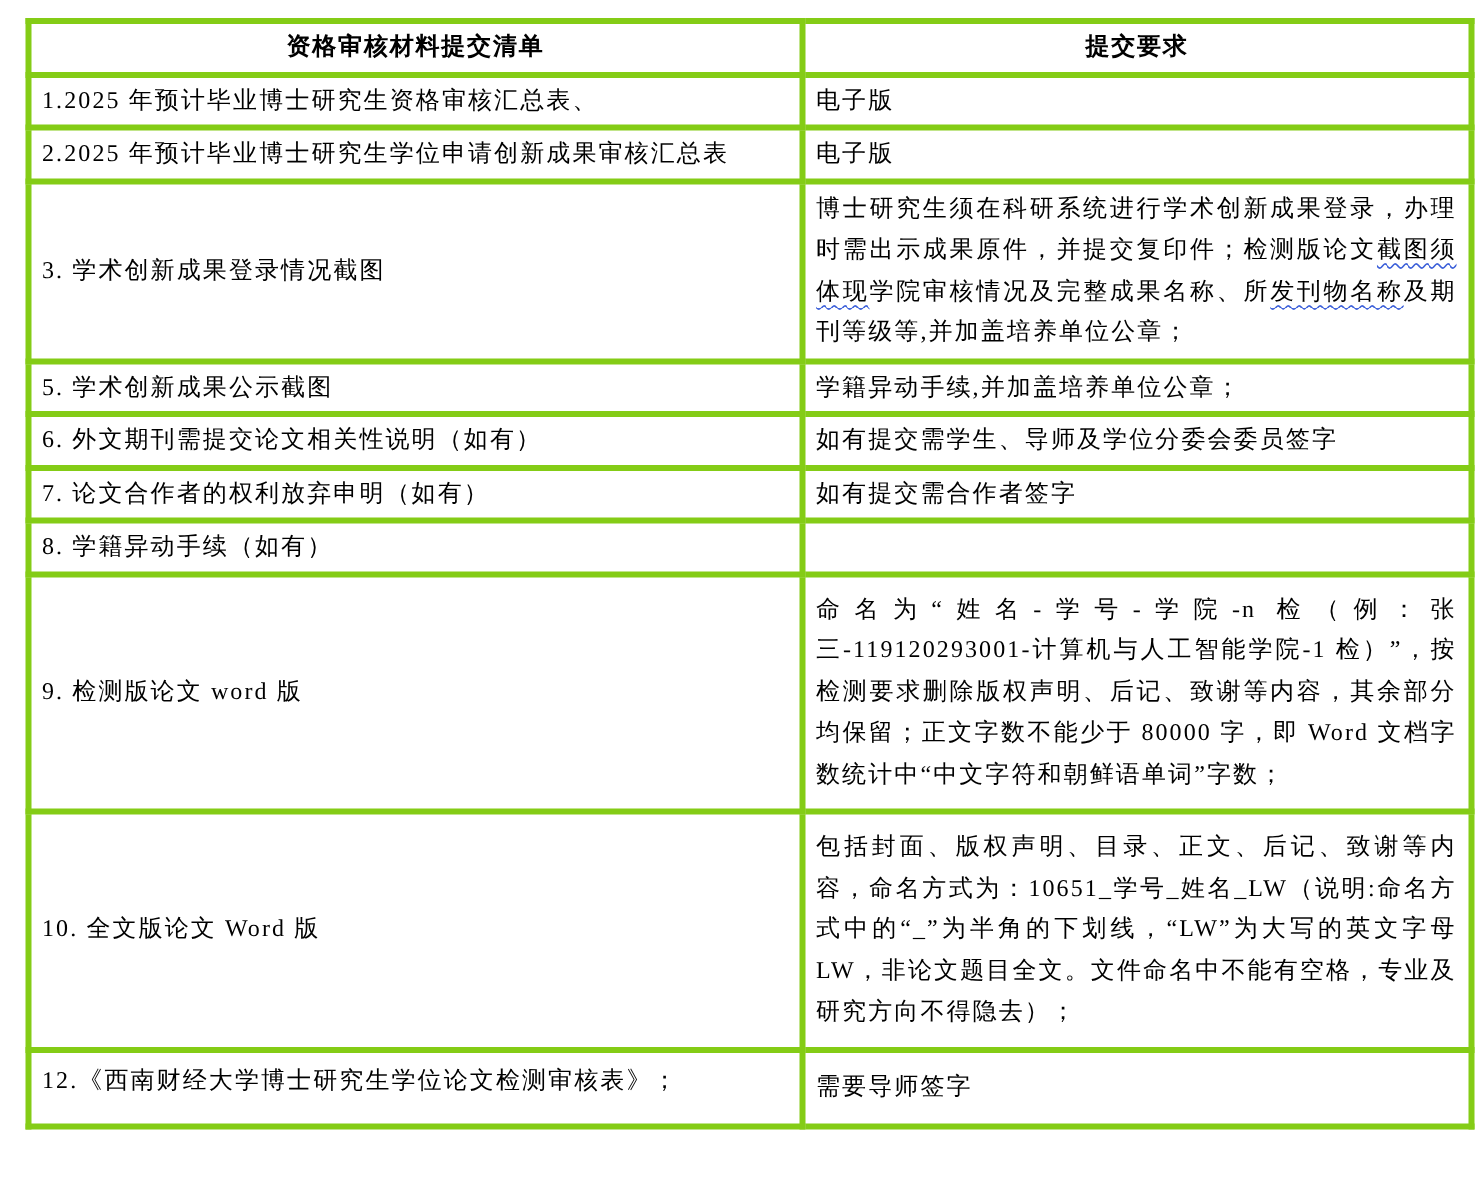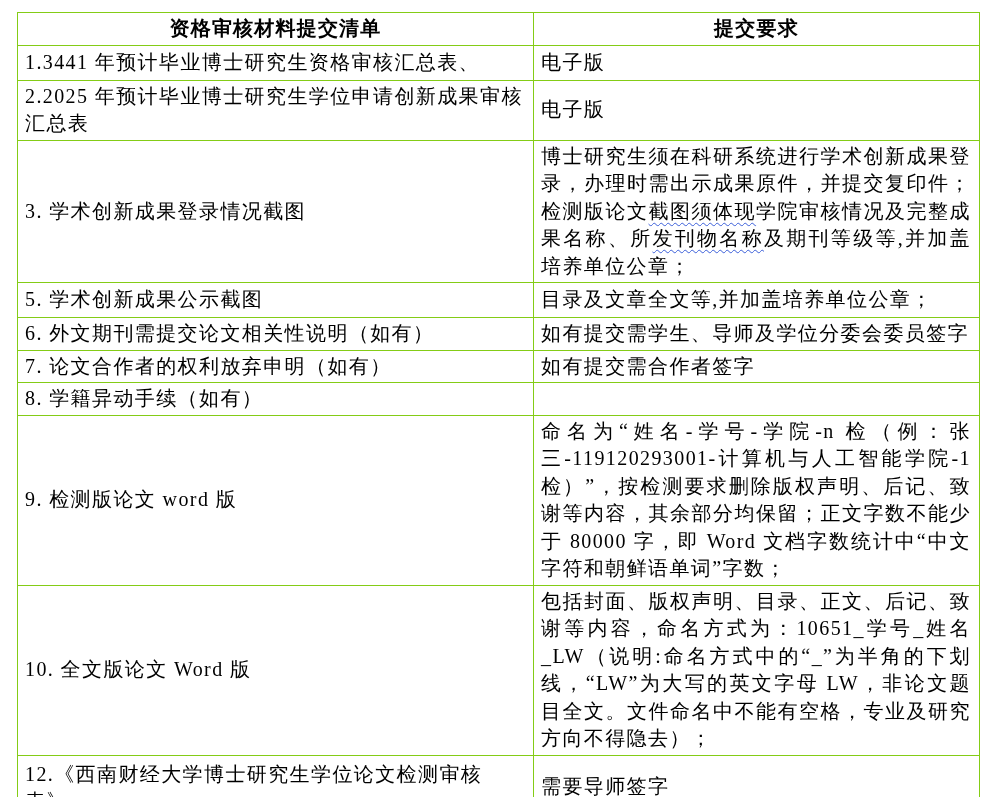--- a/index.html
+++ b/index.html
@@ -14,22 +14,22 @@
   }
   table.doc {
     border-collapse: collapse;
     table-layout: fixed;
     margin: 12px 0 0 17px;
     width: 962px;
   }
   col.c-item { width: 516px; }
   col.c-req  { width: 446px; }
   th, td {
-    border: 1px solid #84cc16;
-    font-size: 20px;
+    border: 4px solid #84cc16;
+    font-size: 16px;
     letter-spacing: 1.4px;
     line-height: 27.5px;
     vertical-align: middle;
     padding: 2px 8px 2px 7px;
     overflow: hidden;
   }
   th {
     font-weight: bold;
     text-align: center;
     letter-spacing: 1.2px;
@@ -70,34 +70,34 @@
     <col class="c-req">
   </colgroup>
   <thead>
     <tr class="rh">
       <th>资格审核材料提交清单</th>
       <th>提交要求</th>
     </tr>
   </thead>
   <tbody>
     <tr class="r1">
-      <td class="item">1.3441 年预计毕业博士研究生资格审核汇总表、</td>
+      <td class="item">1.2025 年预计毕业博士研究生资格审核汇总表、</td>
       <td class="req">电子版</td>
     </tr>
     <tr class="r2">
       <td class="item">2.2025 年预计毕业博士研究生学位申请创新成果审核汇总表</td>
       <td class="req">电子版</td>
     </tr>
     <tr class="r3">
       <td class="item">3. 学术创新成果登录情况截图</td>
       <td class="req"><span>博士研究生须在科研系统进行学术创新成果登录，办理时需出示成果原件，并提交复印件；检测版论文</span><span class="wavy">截图须体现</span><span>学院审核情况及完整成果名称、所</span><span class="wavy">发刊物名称</span><span>及期刊等级等,并加盖培养单位公章；</span></td>
     </tr>
     <tr class="r5">
       <td class="item">5. 学术创新成果公示截图</td>
-      <td class="req">目录及文章全文等,并加盖培养单位公章；</td>
+      <td class="req">学籍异动手续,并加盖培养单位公章；</td>
     </tr>
     <tr class="r6">
       <td class="item">6. 外文期刊需提交论文相关性说明（如有）</td>
       <td class="req">如有提交需学生、导师及学位分委会委员签字</td>
     </tr>
     <tr class="r7">
       <td class="item">7. 论文合作者的权利放弃申明（如有）</td>
       <td class="req">如有提交需合作者签字</td>
     </tr>
     <tr class="r8">

